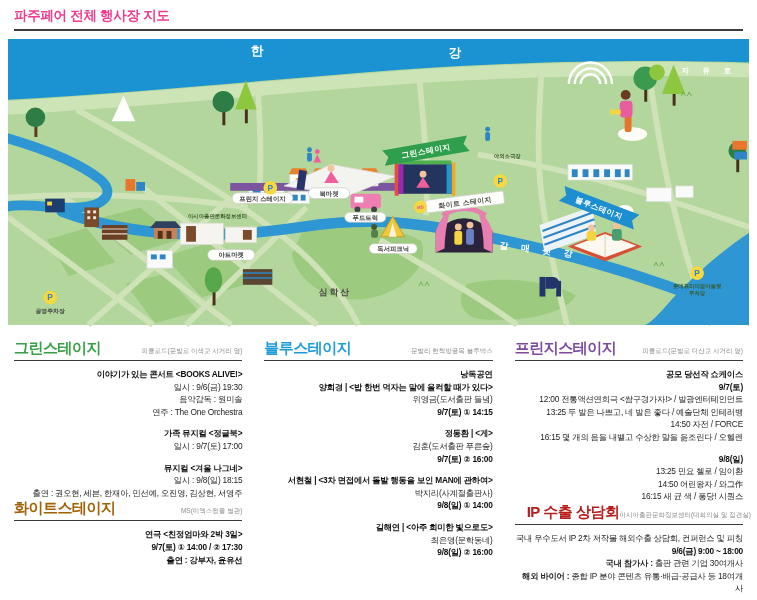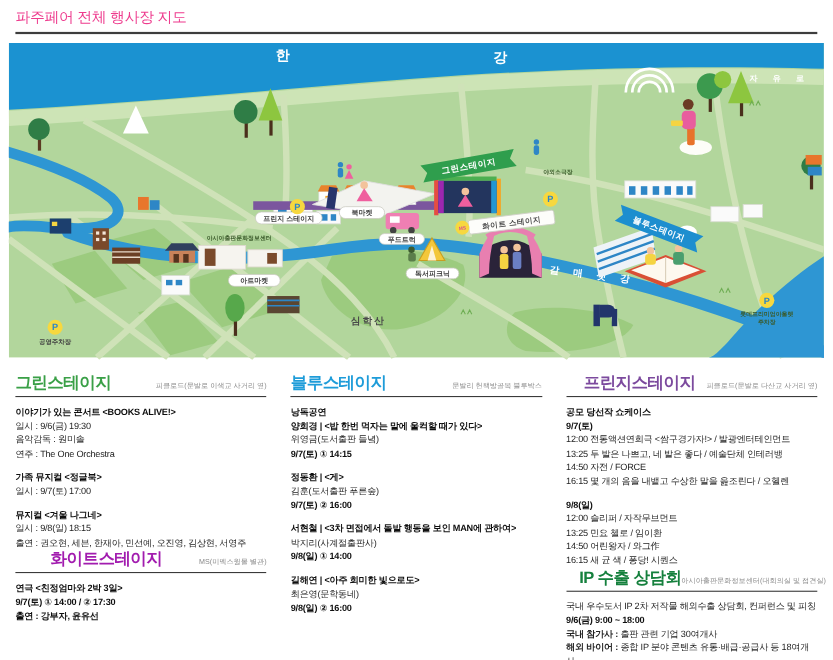--- a/index.html
+++ b/index.html
@@ -2,33 +2,33 @@
 <html><head>
 <meta charset="utf-8">
 <style>
   html,body{margin:0;padding:0;}
   body{
     width:757px;height:600px;background:#ffffff;overflow:hidden;
     font-family:"Liberation Sans","DejaVu Sans",sans-serif;
     -webkit-font-smoothing:antialiased;
   }
   .header{padding:7px 14px 0;}
-  .page-title{font-size:13.5px;font-weight:normal;letter-spacing:-0.3px;}
+  .page-title{font-size:13.5px;font-weight:bold;letter-spacing:-0.3px;}
   .title-rule{border-bottom:2px solid #3d3d3d;margin-top:4px;}
   .map-wrap{margin:6px 8px 0;}
   .map-wrap svg{display:block;}
   .cols{display:flex;gap:22px;padding:12px 14px 0;}
   .col{flex:1;min-width:0;}
   .sec{}
   .sec + .sec{margin-top:0;}
   .sec-head{display:flex;align-items:flex-end;justify-content:space-between;}
   .sec-title{margin:0;font-size:15px;font-weight:bold;letter-spacing:-0.5px;white-space:nowrap;}
   .sec-loc{font-size:6.5px;color:#8a8a8a;white-space:nowrap;padding-bottom:2px;}
   .sec-rule{border-bottom:1.5px solid #3a3a3a;margin-top:2px;margin-bottom:7px;}
-  .ln{font-size:8.3px;line-height:12.6px;color:#232323;letter-spacing:-0.2px;}
+  .ln{font-size:8.3px;line-height:12.6px;color:#232323;letter-spacing:-0.2px;text-align:right;}
   .ln.b{font-weight:bold;color:#0f0f0f;}
   .gap{margin-top:9px;}
   .mt-white{margin-top:26px;}
   .mt-ip{margin-top:30px;}
   
   .riv-t{font:bold 13px "Liberation Sans",sans-serif;fill:#ffffff;}
   .road-t{font:bold 7.5px "Liberation Sans",sans-serif;fill:#ffffff;letter-spacing:6px;}
   .stream-t{font:bold 9px "Liberation Sans",sans-serif;fill:#ffffff;letter-spacing:13px;}
   .hand-t{font:bold 5.5px "Liberation Sans",sans-serif;fill:#3a5a2a;text-anchor:middle;}
   .hand-d{font:bold 6px "Liberation Sans",sans-serif;fill:#424242;text-anchor:middle;}
@@ -360,21 +360,21 @@
         <div class="ln">연주 : The One Orchestra</div>
         <div class="ln b gap">가족 뮤지컬 &lt;정글북&gt;</div>
         <div class="ln">일시 : 9/7(토) 17:00</div>
         <div class="ln b gap">뮤지컬 &lt;겨울 나그네&gt;</div>
         <div class="ln">일시 : 9/8(일) 18:15</div>
         <div class="ln">출연 : 권오현, 세븐, 한재아, 민선예, 오진영, 김상현, 서영주</div>
       </div>
     </div>
     <div class="sec mt-white">
       <div class="sec-head">
-        <h2 class="sec-title" style="color: #a21caf; margin-left: 32px;">화이트스테이지</h2>
+        <h2 class="sec-title" style="color: #a16207;">화이트스테이지</h2>
         <span class="sec-loc">MS(미멕스윙몰 별관)</span>
       </div>
       <div class="sec-rule"></div>
       <div class="sec-body">
         <div class="ln b">연극 &lt;친정엄마와 2박 3일&gt;</div>
         <div class="ln b">9/7(토) ① 14:00 / ② 17:30</div>
         <div class="ln b">출연 : 강부자, 윤유선</div>
       </div>
     </div>
   </div>
@@ -400,41 +400,40 @@
         <div class="ln b gap">길해연 | &lt;아주 희미한 빛으로도&gt;</div>
         <div class="ln">최은영(문학동네)</div>
         <div class="ln b">9/8(일) ② 16:00</div>
       </div>
     </div>
   </div>
 
   <div class="col">
     <div class="sec">
       <div class="sec-head">
-        <h2 class="sec-title" style="color: rgb(124, 74, 158); margin-left: 16px;">프린지스테이지</h2>
+        <h2 class="sec-title" style="color: rgb(124, 74, 158);">프린지스테이지</h2>
         <span class="sec-loc">피클로드(문발로 다산교 사거리 옆)</span>
       </div>
       <div class="sec-rule"></div>
       <div class="sec-body">
         <div class="ln b">공모 당선작 쇼케이스</div>
         <div class="ln b">9/7(토)</div>
         <div class="ln">12:00 전통액션연희극 &lt;쌈구경가자!&gt; / 발광엔터테인먼트</div>
         <div class="ln">13:25 두 발은 나쁘고, 네 발은 좋다 / 예술단체 인테러뱅</div>
         <div class="ln">14:50 자전 / FORCE</div>
         <div class="ln">16:15 몇 개의 음을 내뱉고 수상한 말을 읊조린다 / 오헬렌</div>
         <div class="ln b gap">9/8(일)</div>
-        <div class="ln">12:00 슬리퍼 / 자작무브먼트</div>
         <div class="ln">13:25 민요 첼로 / 임이환</div>
         <div class="ln">14:50 어린왕자 / 와그作</div>
         <div class="ln">16:15 새 균 색 / 퐁당! 시퀀스</div>
       </div>
     </div>
     <div class="sec mt-ip">
       <div class="sec-head">
-        <h2 class="sec-title" style="color: #15803d; padding-left: 12px;">IP 수출 상담회</h2>
+        <h2 class="sec-title" style="color: #b91c1c; padding-left: 12px;">IP 수출 상담회</h2>
         <span class="sec-loc">아시아출판문화정보센터(대회의실 및 접견실)</span>
       </div>
       <div class="sec-rule"></div>
       <div class="sec-body">
         <div class="ln">국내 우수도서 IP 2차 저작물 해외수출 상담회, 컨퍼런스 및 피칭</div>
         <div class="ln b">9/6(금) 9:00 ~ 18:00</div>
         <div class="ln"><span class="b" style="font-weight:bold">국내 참가사 : </span><span>출판 관련 기업 30여개사</span></div>
         <div class="ln"><span class="b" style="font-weight:bold">해외 바이어 : </span><span>종합 IP 분야 콘텐츠 유통·배급·공급사 등 18여개사</span></div>
       </div>
     </div>

